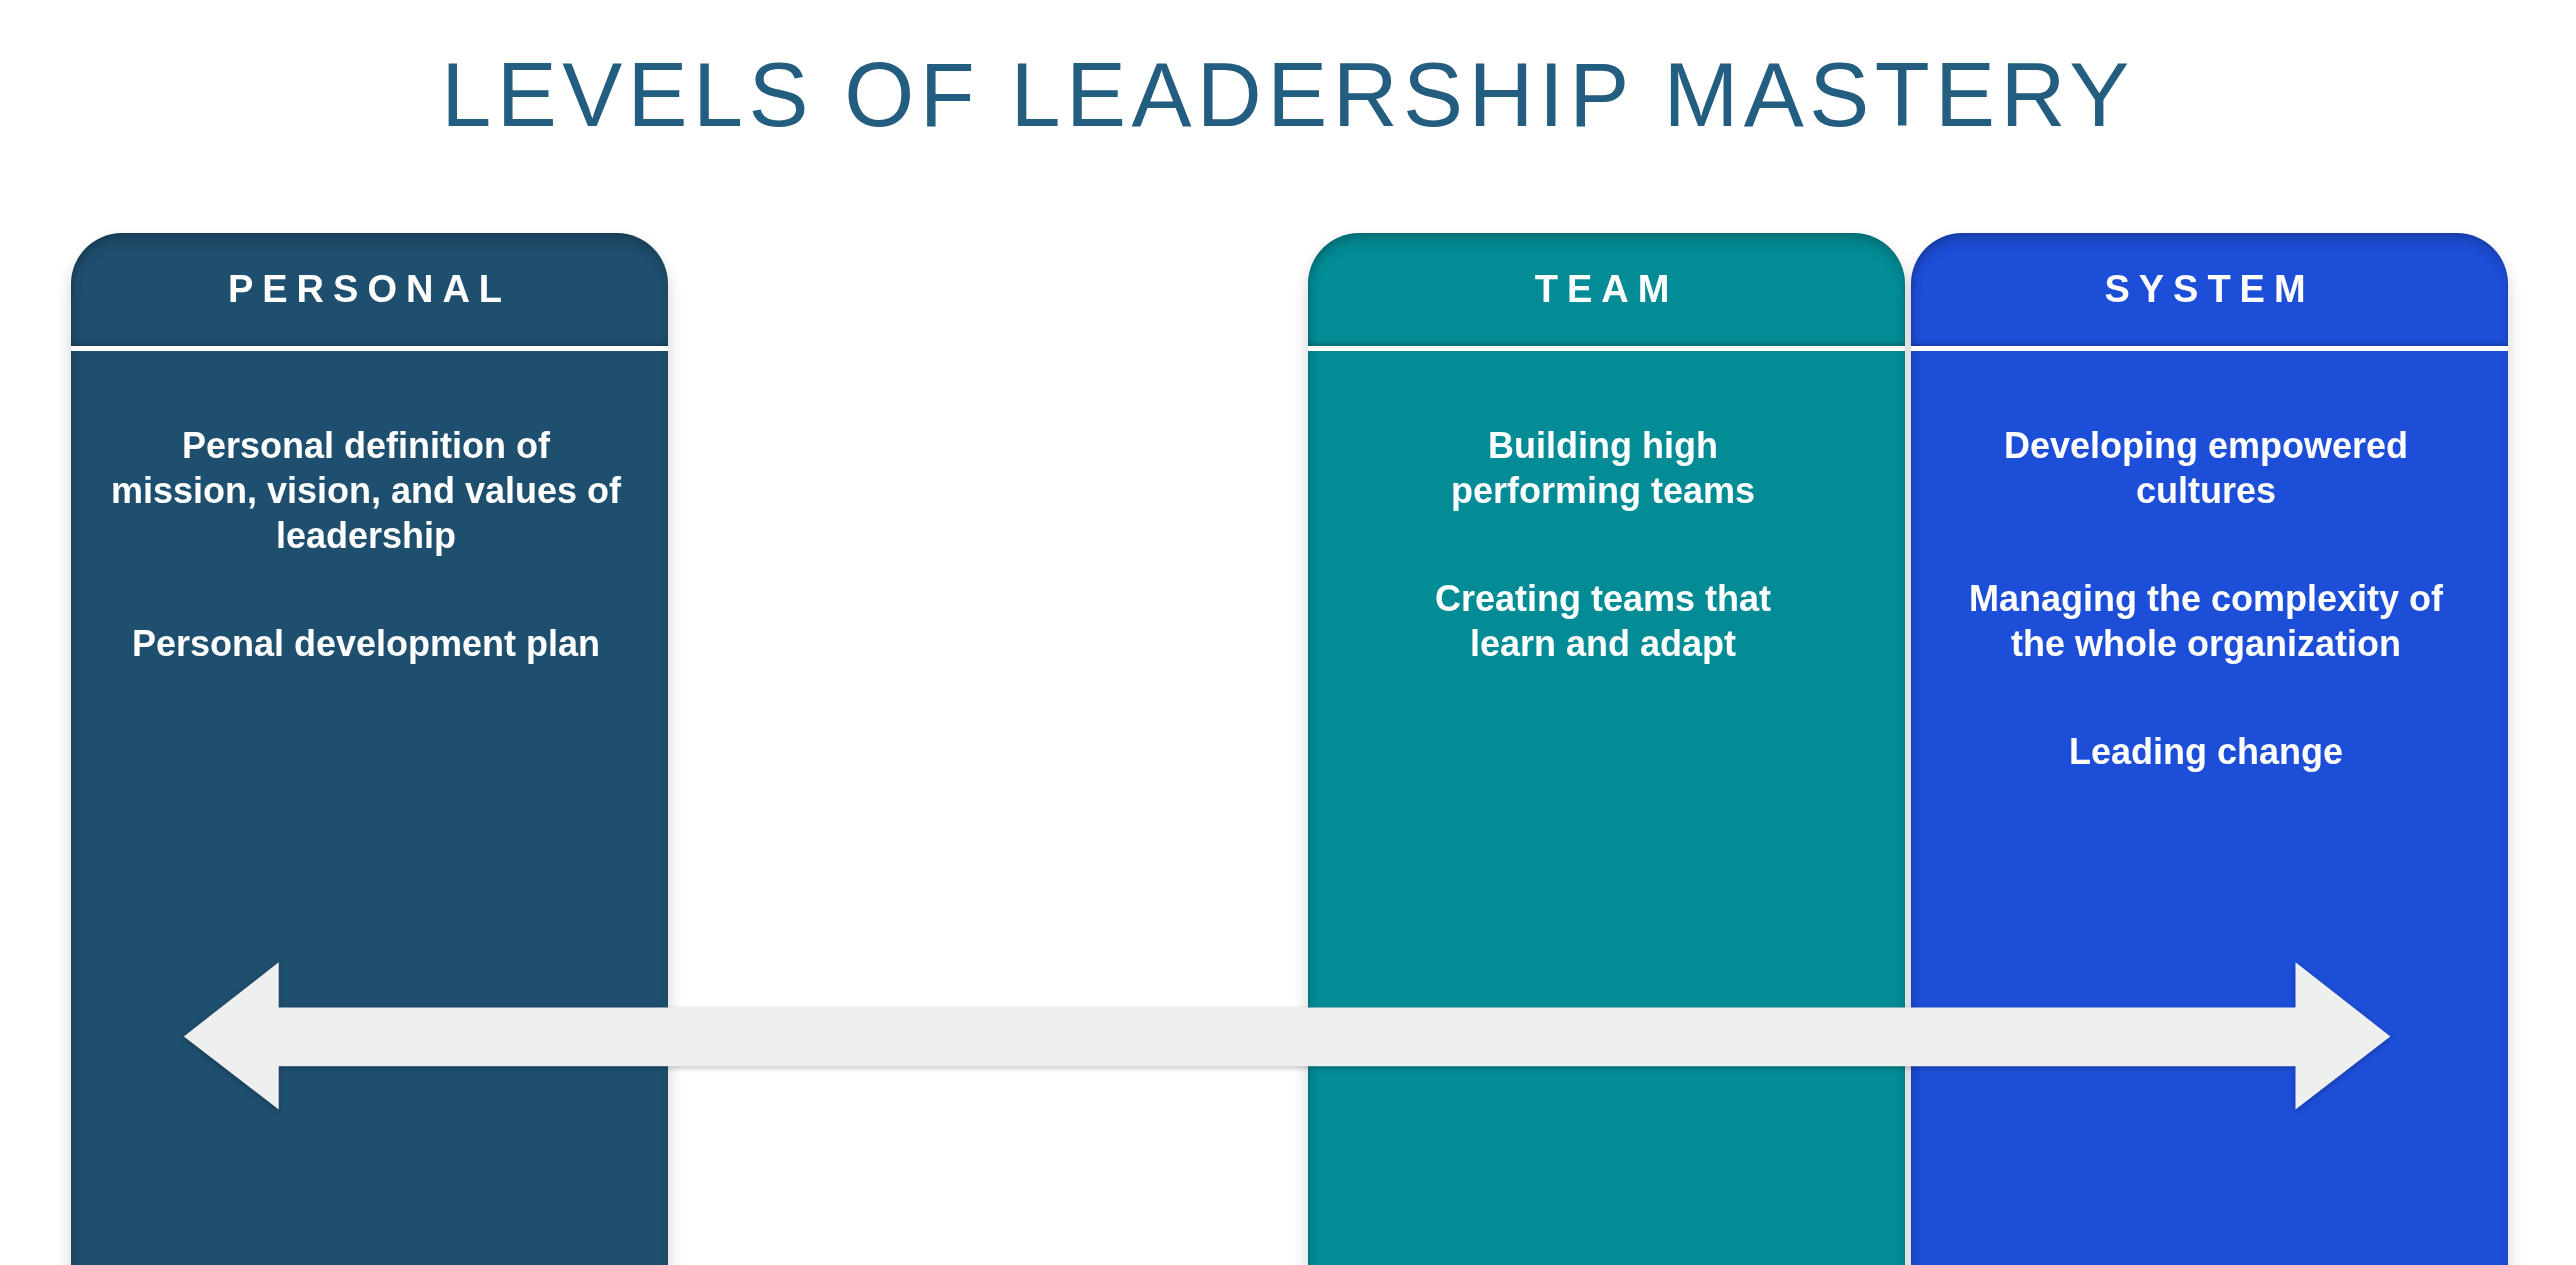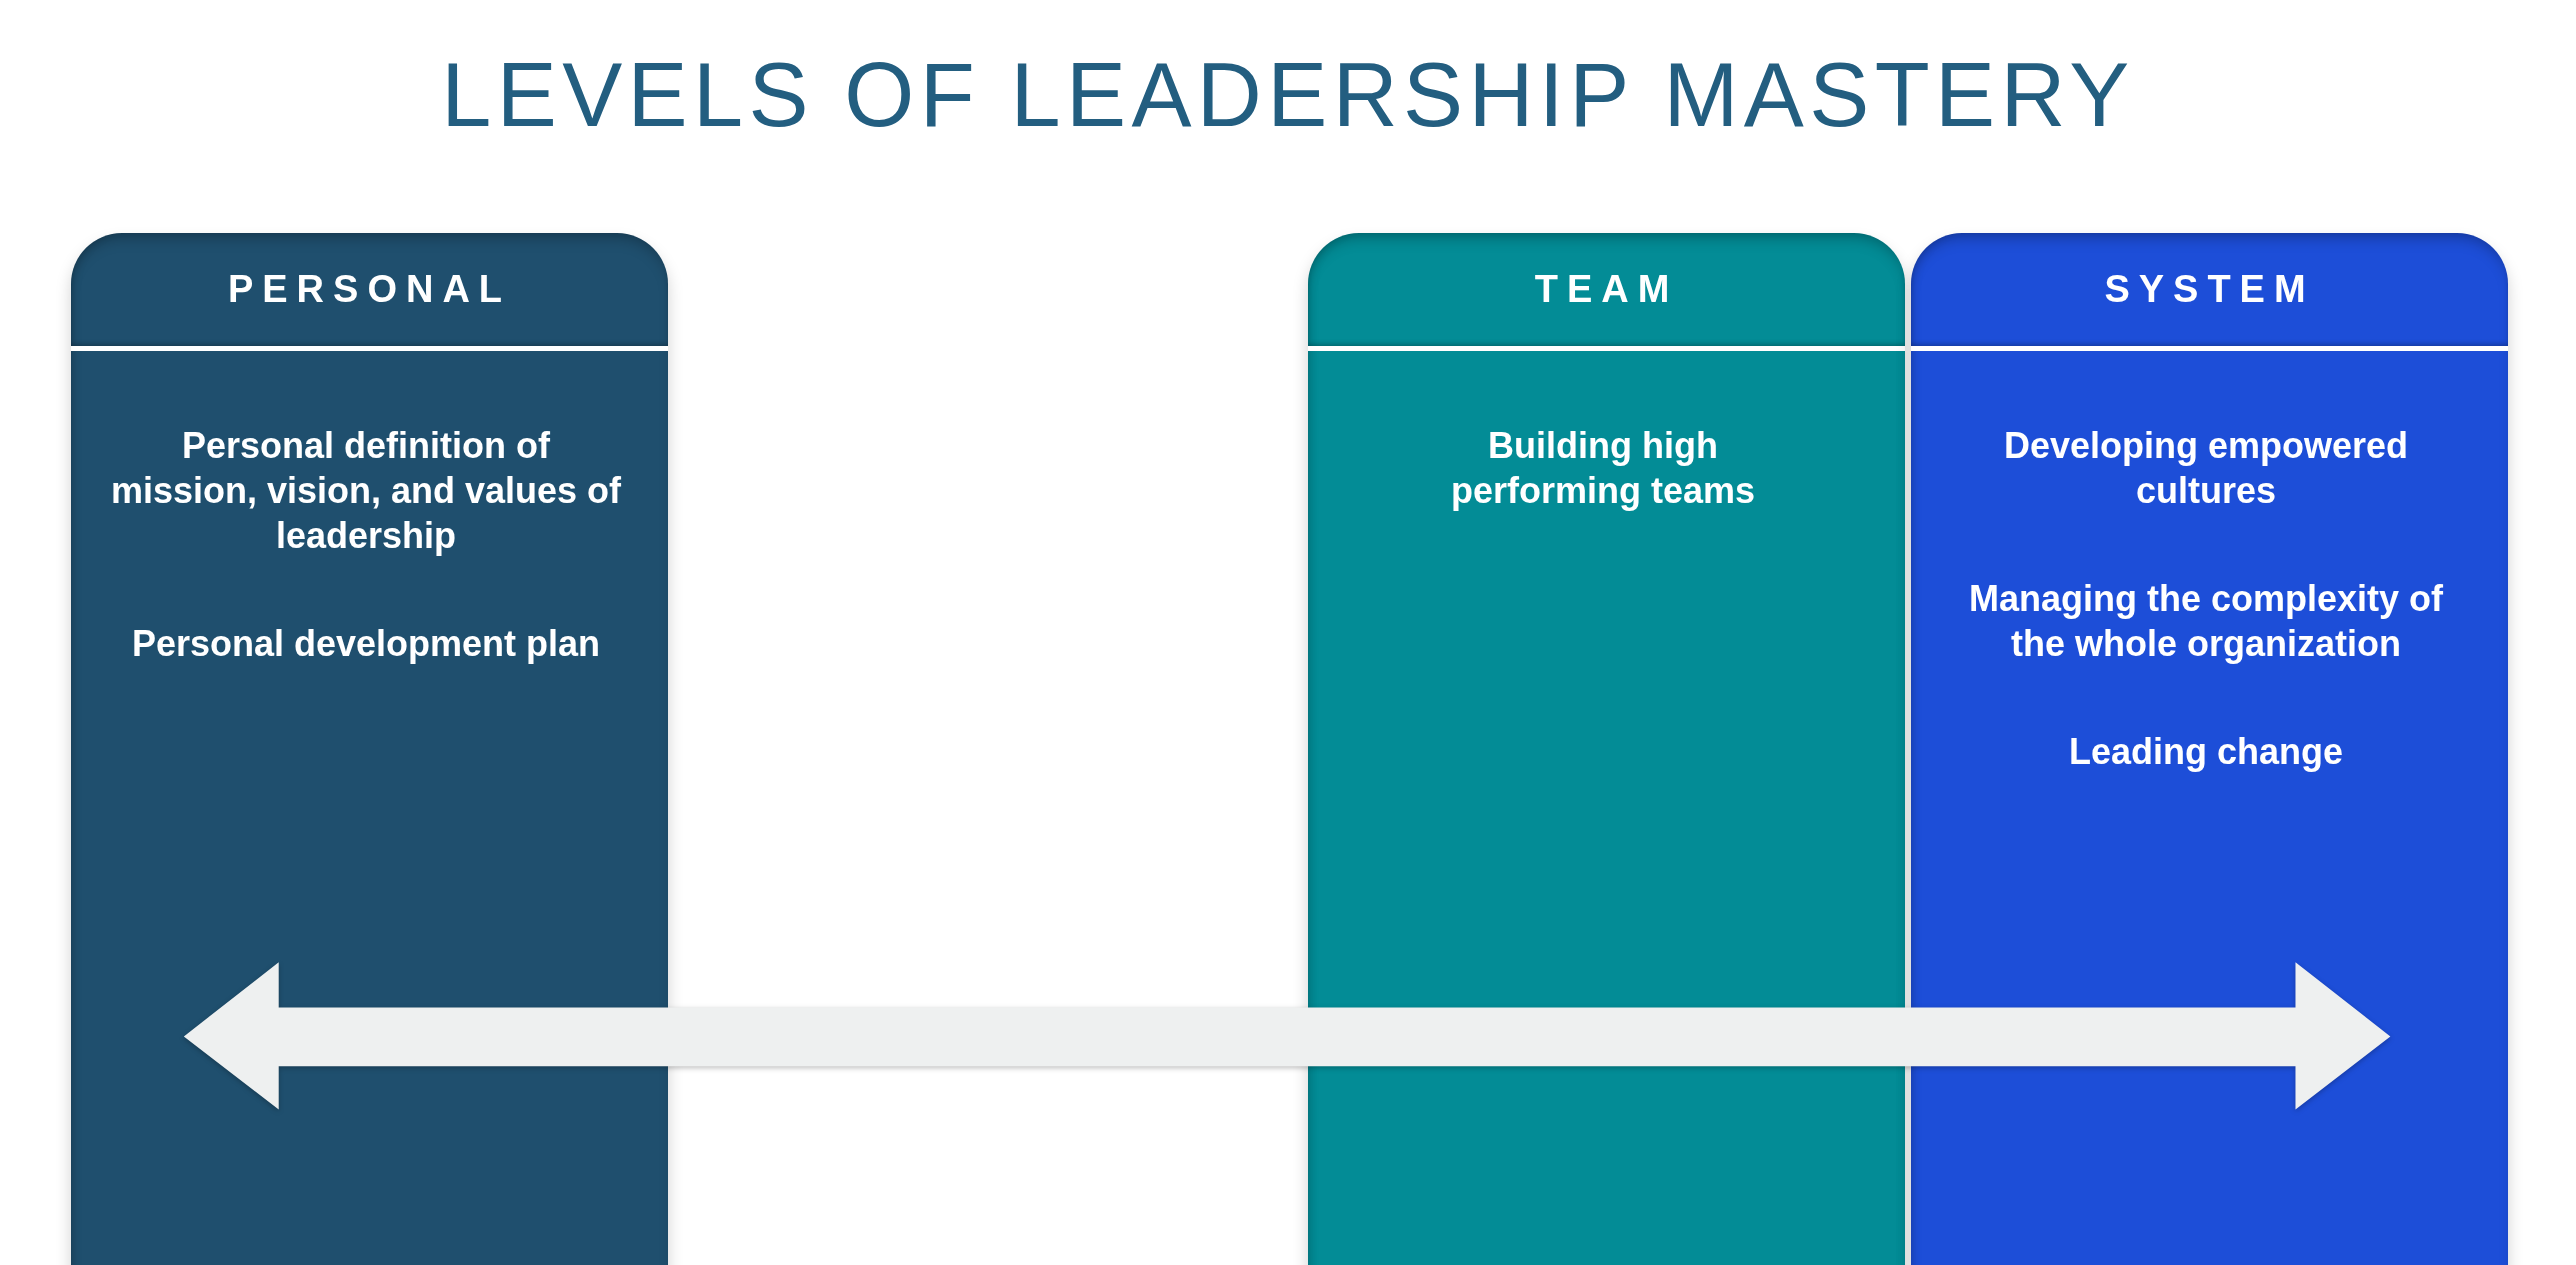--- a/index.html
+++ b/index.html
@@ -95,20 +95,22 @@
     </div>
   </div>
 
 
   <div class="card c2" style="background-color: rgb(3, 140, 150); margin-left: 11px;">
     <div class="card-header">TEAM</div>
     <div class="divider"></div>
     <div class="card-body">
       <p class="card-item">Building high
 performing teams</p>
+      <p class="card-item">Creating teams that
+learn and adapt</p>
     </div>
   </div>
 
   <div class="card c3" style="background-color: #1d4ed8;">
     <div class="card-header">SYSTEM</div>
     <div class="divider"></div>
     <div class="card-body">
       <p class="card-item">Developing empowered
 cultures</p>
       <p class="card-item">Managing the complexity of

